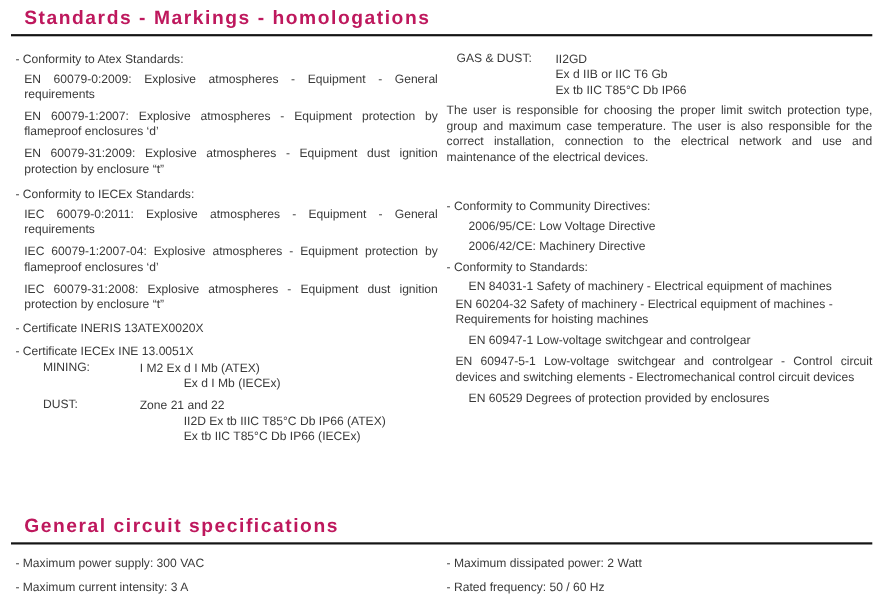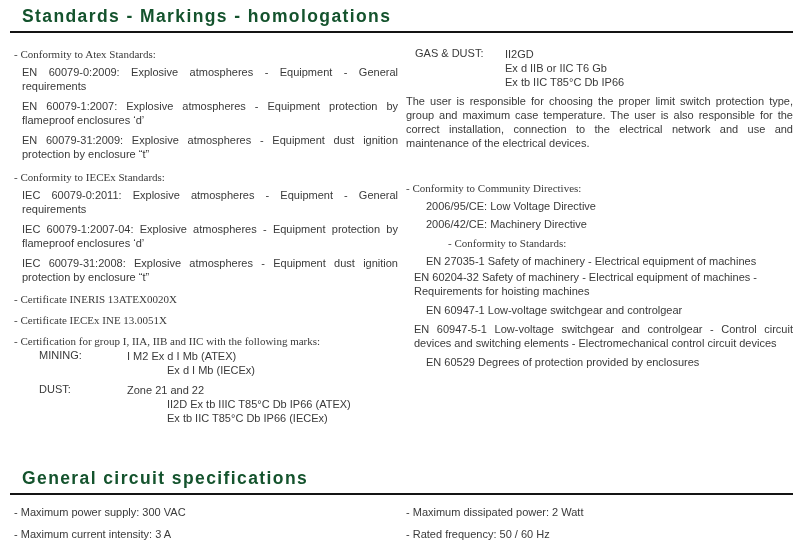--- a/index.html
+++ b/index.html
@@ -11,36 +11,36 @@
     font-size: 11px;
     color: #3a3a3a;
     position: relative;
     overflow: hidden;
   }
   .doc { padding: 4px 8px 0 10px; }
 
   .section-heading {
     font-size: 17.5px;
     font-weight: bold;
-    color: #14532d;
+    color: #be185d;
     letter-spacing: 1.4px;
     margin: 0;
     padding: 2px 0 4px 12px;
     border-bottom: 2.5px solid #141414;
     font-family: "Liberation Sans", sans-serif;
   }
 
   .columns { display: flex; gap: 8px; padding: 9px 0 0 4px; }
   .col-left  { width: 384px; flex: none; }
   .col-right { flex: 1; }
 
   p { margin: 0; line-height: 14px; }
 
-  .dash-item { margin-top: 7px; font-family: Liberation Serif, serif; }
-  .dash-item.tight { margin-top: 5px; margin-left: 42px; }
+  .dash-item { margin-top: 7px; }
+  .dash-item.tight { margin-top: 5px; }
   .sub-para {
     margin-left: 8px;
     margin-top: 4px;
     text-align: justify;
   }
   .sub-line { margin-left: 20px; margin-top: 4px; }
 
   .marks-row { display: flex; margin-top: 6px; }
   .marks-row.first { margin-top: 1px; }
   .marks-label { width: 88px; flex: none; margin-left: 25px; }
@@ -81,21 +81,20 @@
       <p class="sub-para" style="margin-top:6px">EN 60079-31:2009: Explosive atmospheres - Equipment dust ignition protection by enclosure “t”</p>
 
       <p class="dash-item" style="margin-top:9px">- Conformity to IECEx Standards:</p>
       <p class="sub-para">IEC 60079-0:2011: Explosive atmospheres - Equipment - General requirements</p>
       <p class="sub-para" style="margin-top:6px">IEC 60079-1:2007-04: Explosive atmospheres - Equipment protection by flameproof enclosures ‘d’</p>
       <p class="sub-para" style="margin-top:6px">IEC 60079-31:2008: Explosive atmospheres - Equipment dust ignition protection by enclosure “t”</p>
 
       <p class="dash-item" style="margin-top:8px">- Certificate INERIS 13ATEX0020X</p>
       <p class="dash-item">- Certificate IECEx INE 13.0051X</p>
 
-      <p class="dash-item">- Certification for group I, IIA, IIB and IIC with the following marks:</p>
 
       <div class="marks-row first">
         <span class="marks-label">MINING:</span>
         <div class="marks-content">
           <p>I M2 Ex d I Mb (ATEX)</p>
           <p class="marks-sub">Ex d I Mb (IECEx)</p>
         </div>
       </div>
 
 
@@ -119,21 +118,21 @@
         </div>
       </div>
 
       <p class="user-note">The user is responsible for choosing the proper limit switch protection type, group and maximum case temperature. The user is also responsible for the correct installation, connection to the electrical network and use and maintenance of the electrical devices.</p>
 
       <p class="dash-item group-gap">- Conformity to Community Directives:</p>
       <p class="sub-line">2006/95/CE: Low Voltage Directive</p>
       <p class="sub-line">2006/42/CE: Machinery Directive</p>
 
       <p class="dash-item tight">- Conformity to Standards:</p>
-      <p class="sub-line">EN 27035-1  Safety of machinery - Electrical equipment of machines</p>
+      <p class="sub-line">EN 84031-1  Safety of machinery - Electrical equipment of machines</p>
       <p class="sub-para" style="margin-top:2px; text-align:left">EN 60204-32  Safety of machinery - Electrical equipment of machines - Requirements for hoisting machines</p>
       <p class="sub-line" style="margin-top:5px">EN 60947-1 Low-voltage switchgear and controlgear</p>
       <p class="sub-para" style="margin-top:5px">EN 60947-5-1 Low-voltage switchgear and controlgear - Control circuit devices and switching elements - Electromechanical control circuit devices</p>
       <p class="sub-line" style="margin-top:5px">EN 60529  Degrees of protection provided by enclosures</p>
     </div>
 
   </div>
 </div>
 
 <div class="safety">

